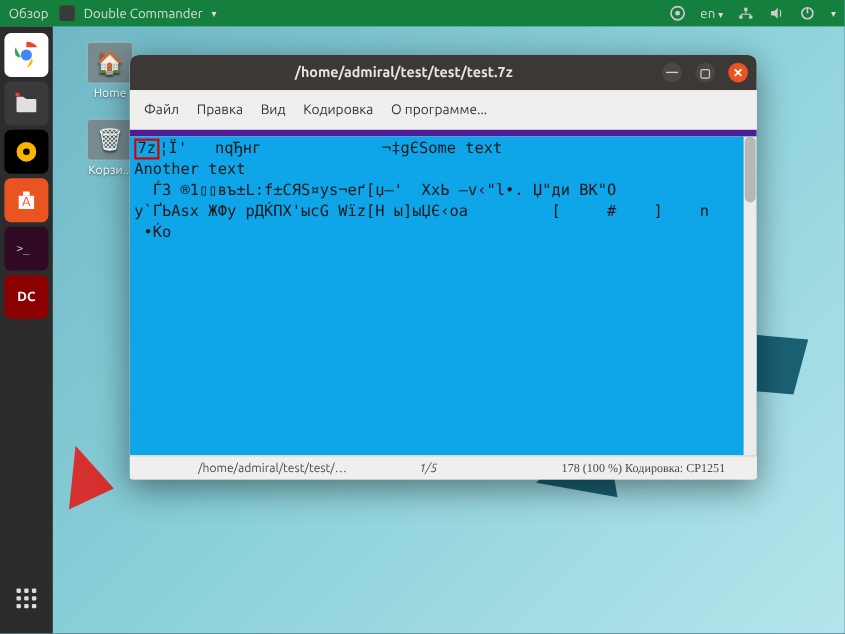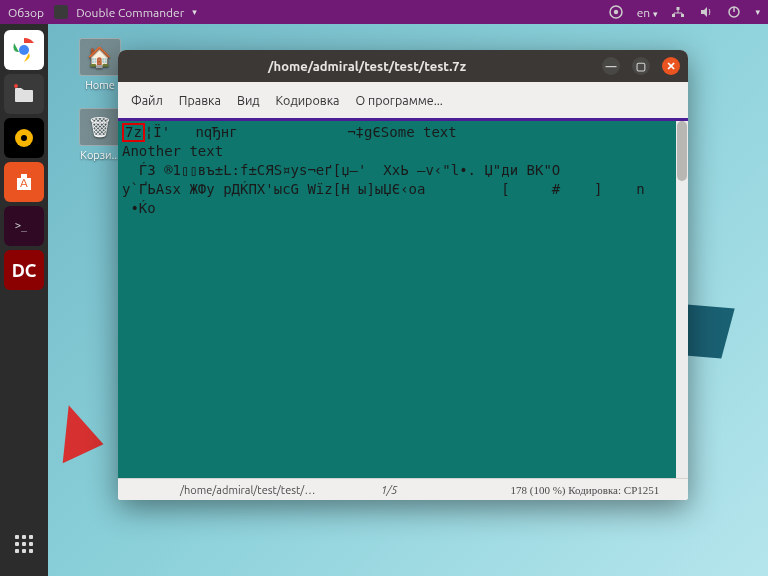--- a/index.html
+++ b/index.html
@@ -2,55 +2,55 @@
 <html><head>
 <meta charset="utf-8">
 <style>
   * { margin: 0; padding: 0; box-sizing: border-box; }
   body { width: 768px; height: 576px; overflow: hidden; font-family: Ubuntu, sans-serif; font-size: 13px; background: #4a7a8a; position: relative; }
   .wallpaper { position: absolute; inset: 0; background: linear-gradient(135deg, #6db5c4 0%, #8ad0d9 50%, #b5e5ec 100%); }
   .wallpaper::before { content: ''; position: absolute; bottom: 120px; left: 50px; border-left: 30px solid transparent; border-right: 15px solid transparent; border-bottom: 50px solid #d63030; transform: rotate(-25deg); }
   .wallpaper::after { content: ''; position: absolute; bottom: 220px; right: 40px; width: 60px; height: 50px; background: #1a6073; transform: skew(-15deg, 5deg); }
   .boat2 { position: absolute; bottom: 130px; right: 200px; border-left: 50px solid transparent; border-right: 25px solid transparent; border-bottom: 70px solid #1a6073; transform: rotate(10deg); }
 
-  .topbar { position: absolute; top: 0; left: 0; right: 0; height: 24px; background: #701a75; color: #ddd; display: flex; align-items: center; padding: 0 8px; z-index: 10; font-size: 12px; }
+  .topbar { position: absolute; top: 0; left: 0; right: 0; height: 24px; background: #15803d; color: #ddd; display: flex; align-items: center; padding: 0 8px; z-index: 10; font-size: 12px; }
   .topbar-left { display: flex; align-items: center; gap: 10px; }
   .topbar-right { margin-left: auto; display: flex; align-items: center; gap: 14px; text-align: center; }
   .topbar-appname { display: flex; align-items: center; gap: 8px; }
   .dc-icon { width: 14px; height: 14px; background: #3a3a3a; display: inline-block; border-radius: 2px; }
   .dropdown-arrow { font-size: 9px; }
   .topbar .icon { width: 14px; height: 14px; display: inline-flex; align-items: center; justify-content: center; }
 
   .launcher { position: absolute; top: 24px; left: 0; bottom: 0; width: 48px; background: #2c2c2c; display: flex; flex-direction: column; align-items: center; padding-top: 6px; gap: 4px; z-index: 9; }
   .launcher-item { width: 40px; height: 40px; border-radius: 6px; display: flex; align-items: center; justify-content: center; cursor: pointer; }
   .launcher-item.chrome { background: #fff; }
   .launcher-item.files { background: #3a3a3a; }
   .launcher-item.rhythmbox { background: #000; }
   .launcher-item.software { background: #e95420; }
   .launcher-item.terminal { background: #300a24; }
-  .launcher-item.dc { background: #8b0000; color: #fff; font-weight: bold; font-size: 18px; }
+  .launcher-item.dc { background: #8b0000; color: #fff; font-weight: bold; font-size: 12px; }
   .launcher-spacer { flex: 1; }
   .apps-button { width: 40px; height: 40px; display: grid; grid-template-columns: repeat(3, 4px); grid-template-rows: repeat(3, 4px); gap: 3px; align-content: center; justify-content: center; margin-bottom: 12px; cursor: pointer; }
   .apps-button span { background: #ddd; border-radius: 1px; }
 
   .desktop-icon { position: absolute; width: 60px; text-align: center; color: #fff; font-size: 11px; text-shadow: 0 1px 2px rgba(0,0,0,.6); }
   .desktop-icon .icon-box { width: 42px; height: 38px; background: rgba(120,120,120,.7); border-radius: 3px; margin: 0 auto 3px; display: flex; align-items: center; justify-content: center; font-size: 20px; border: 1px solid rgba(255,255,255,.3); }
   .deskicon-home { top: 38px; left: 70px; }
   .deskicon-trash { top: 108px; left: 70px; }
 
-  .window { position: absolute; top: 50px; left: 118px; width: 570px; height: 450px; background: #f6f5f4; border-radius: 8px 8px 3px 3px; box-shadow: 0 8px 30px rgba(0,0,0,.45); display: flex; flex-direction: column; z-index: 20; overflow: hidden; }
+  .window { position: absolute; top: 50px; left: 118px; width: 570px; height: 386px; background: #f6f5f4; border-radius: 8px 8px 3px 3px; box-shadow: 0 8px 30px rgba(0,0,0,.45); display: flex; flex-direction: column; z-index: 20; overflow: hidden; }
   .titlebar { height: 32px; background: #3b3836; color: #e8e6e3; display: flex; align-items: center; padding: 0 8px 0 14px; font-weight: 600; font-size: 13px; }
   .titlebar-title { flex: 1; text-align: center; }
   .winbtns { display: flex; gap: 12px; align-items: center; }
   .winbtn { width: 18px; height: 18px; border-radius: 50%; display: flex; align-items: center; justify-content: center; cursor: pointer; font-size: 11px; color: #3b3836; background: #4a4845; color: #ccc; }
   .winbtn.close { background: #e95420; color: #fff; }
-  .menubar { height: 24px; background: #f0efee; display: flex; align-items: center; padding: 18px 6px; gap: 2px; border-bottom: 3px solid #4c1d95; font-size: 12.5px; color: #333; }
+  .menubar { height: 24px; background: #f0efee; display: flex; align-items: center; padding: 18px 6px; gap: 2px; border-bottom: 6px solid #4c1d95; font-size: 12.5px; color: #333; }
   .menuitem { padding: 2px 7px; cursor: pointer; border-radius: 3px; }
 
-  .editor-area { flex: 1; display: flex; background: #0f766e; overflow: hidden; }
+  .editor-area { flex: 1; display: flex; background: #0ea5e9; overflow: hidden; }
   .editor-text { flex: 1; padding: 2px 4px; font-family: "DejaVu Sans Mono", monospace; font-size: 14px; line-height: 19px; white-space: pre; color: #1a1a1a; overflow: hidden; }
   .hlbox { border: 2px solid #d00; padding: 0 1px; display: inline-block; line-height: 15px; }
   .scrollbar { width: 12px; background: #ececec; position: relative; }
   .scrollthumb { position: absolute; top: 0; width: 10px; left: 1px; height: 60px; background: #b9b7b4; border-radius: 5px; }
 
   .statusbar { height: 22px; background: #f0efee; border-top: 1px solid #d4d2d0; display: flex; align-items: center; font-size: 11px; color: #4a4a4a; padding: 0 6px; }
   .status-seg { padding: 0 8px; margin-left: 48px; }
   .status-seg.path { width: 170px; overflow: hidden; text-overflow: ellipsis; white-space: nowrap; }
   .status-seg.pos { width: 90px; font-style: italic; }
   .status-seg.pct { width: 200px; font-family: Liberation Serif, serif; }

